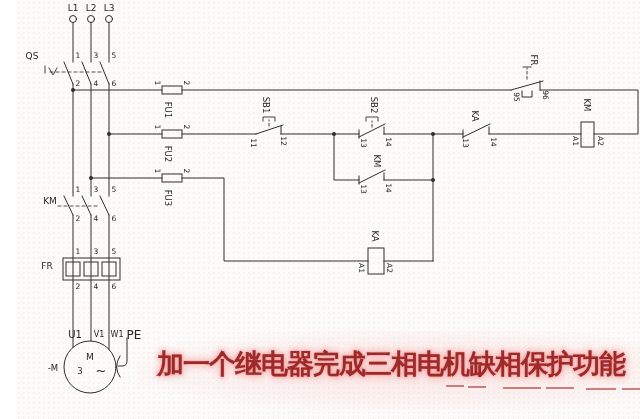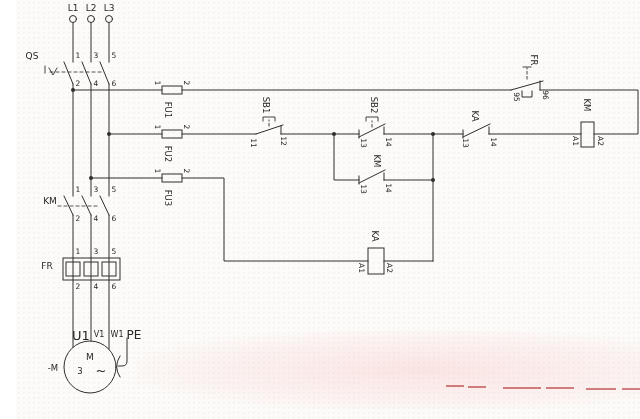--- a/index.html
+++ b/index.html
@@ -210,23 +210,24 @@
       <span class="lbl" style="left: 62px; top: 219px; font-size: 7.5px;">2</span>
       <span class="lbl" style="left: 80px; top: 219px; font-size: 7.5px;">4</span>
       <span class="lbl" style="left: 98px; top: 219px; font-size: 7.5px;">6</span>
       <span class="lbl" style="left: 31px; top: 266px; font-size: 9px;">FR</span>
       <span class="lbl" style="left: 62px; top: 252px; font-size: 7.5px;">1</span>
       <span class="lbl" style="left: 80px; top: 252px; font-size: 7.5px;">3</span>
       <span class="lbl" style="left: 98px; top: 252px; font-size: 7.5px;">5</span>
       <span class="lbl" style="left: 62px; top: 287px; font-size: 7.5px;">2</span>
       <span class="lbl" style="left: 80px; top: 287px; font-size: 7.5px;">4</span>
       <span class="lbl" style="left: 98px; top: 287px; font-size: 7.5px;">6</span>
-      <span class="lbl" style="left: 65px; top: 335px; font-size: 13px;">U1</span>
+      <span class="lbl" style="left: 59px; top: 335px; font-size: 10px;">U1</span>
       <span class="lbl" style="left: 83px; top: 335px; font-size: 8px;">V1</span>
       <span class="lbl" style="left: 101px; top: 335px; font-size: 8px;">W1</span>
       <span class="lbl" style="left: 118px; top: 335px; font-size: 12px;">PE</span>
       <span class="lbl" style="left: 74px; top: 357px; font-size: 9px;">M</span>
       <span class="lbl" style="left: 64px; top: 371px; font-size: 8.5px;">3</span>
       <span class="lbl" style="left: 85px; top: 370px; font-size: 13px;">~</span>
       <span class="lbl" style="left: 37px; top: 368px; font-size: 8.5px;">-M</span>
     </div>
 
+  <div id="caption">加一个继电器完成三相电机缺相保护功能</div>
 </div>
 
 </body></html>

